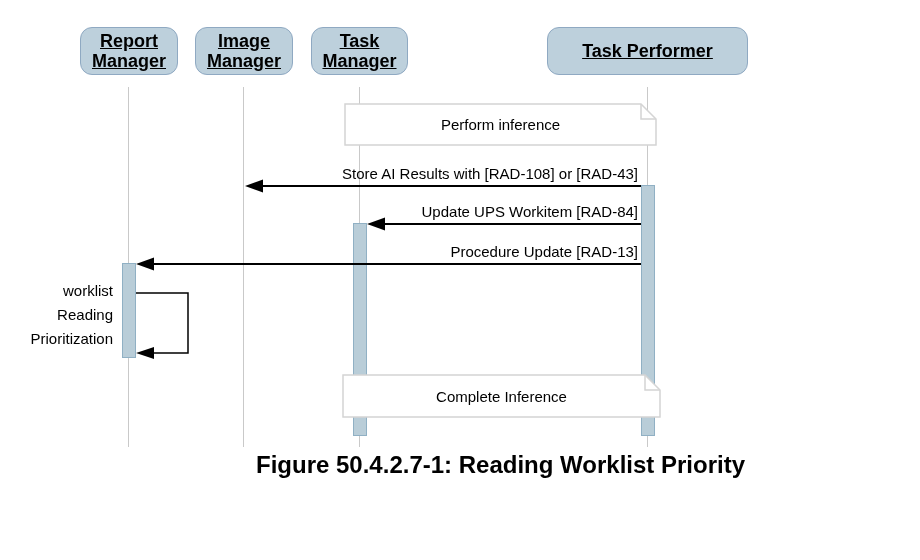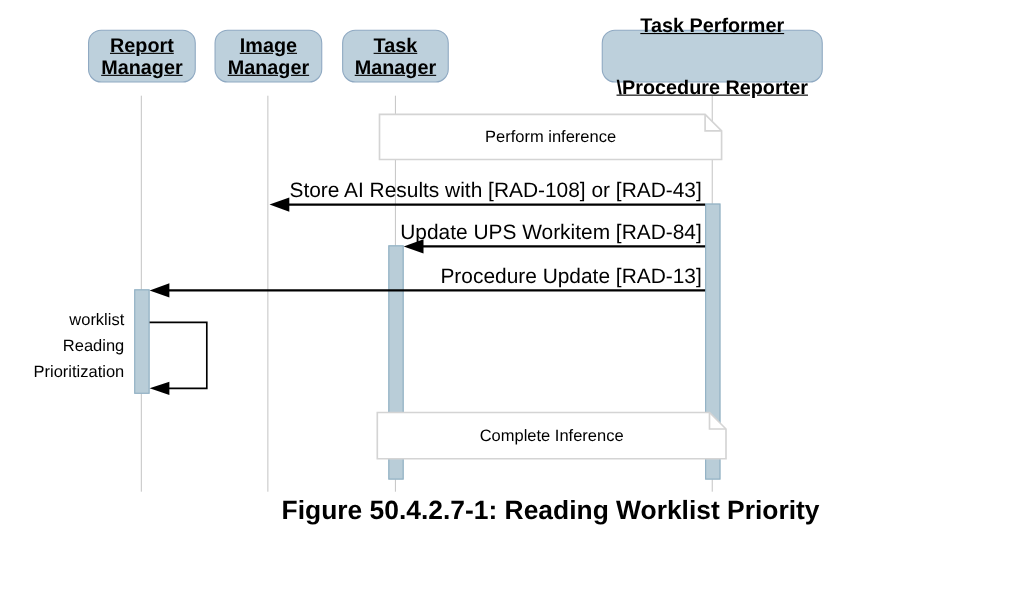--- a/index.html
+++ b/index.html
@@ -22,21 +22,21 @@
   .actor {
     position: absolute; top: 27px; height: 48px; box-sizing: border-box;
     background: #bdd0dc; border: 1.5px solid #8fa9c2; border-radius: 12px;
     display: flex; flex-direction: column; align-items: center; justify-content: center;
     font-size: 18px; font-weight: bold; text-align: center; line-height: 20px; z-index: 4;
   }
   .actor span { display: block; text-decoration: underline; }
 
   
   .msg-label {
-    position: absolute; font-size: 19px; line-height: 18px; white-space: nowrap;
+    position: absolute; font-size: 15px; line-height: 18px; white-space: nowrap;
     text-align: right; z-index: 5;
   }
 
   
   .note-label {
     position: absolute; display: flex; align-items: center; justify-content: center;
     font-size: 15px; z-index: 5;
   }
 
   
@@ -93,21 +93,20 @@
   <div class="actor" style="left:195px; width:98px;">
     <span>Image</span>
     <span>Manager</span>
   </div>
   <div class="actor" style="left:311px; width:97px;">
     <span>Task</span>
     <span>Manager</span>
   </div>
   <div class="actor" style="left:547px; width:201px;gap:36px;">
     <span>Task Performer</span>
-    <span>\Procedure Reporter</span>
   </div>
 
   <div class="note-label" style="left:343px; top:375px; width:317px; height:42px;">Complete Inference</div>
   <div class="note-label" style="left:345px; top:104px; width:311px; height:41px;">Perform inference</div>
 
   <div class="msg-label" style="right:282px; top:165px;">Store AI Results with [RAD-108] or [RAD-43]</div>
   <div class="msg-label" style="right:282px; top:203px;">Update UPS Workitem [RAD-84]</div>
   <div class="msg-label" style="right:282px; top:243px;">Procedure Update [RAD-13]</div>
 
   <div class="self-label" style="right:807px; top:279px; width:110px;">

